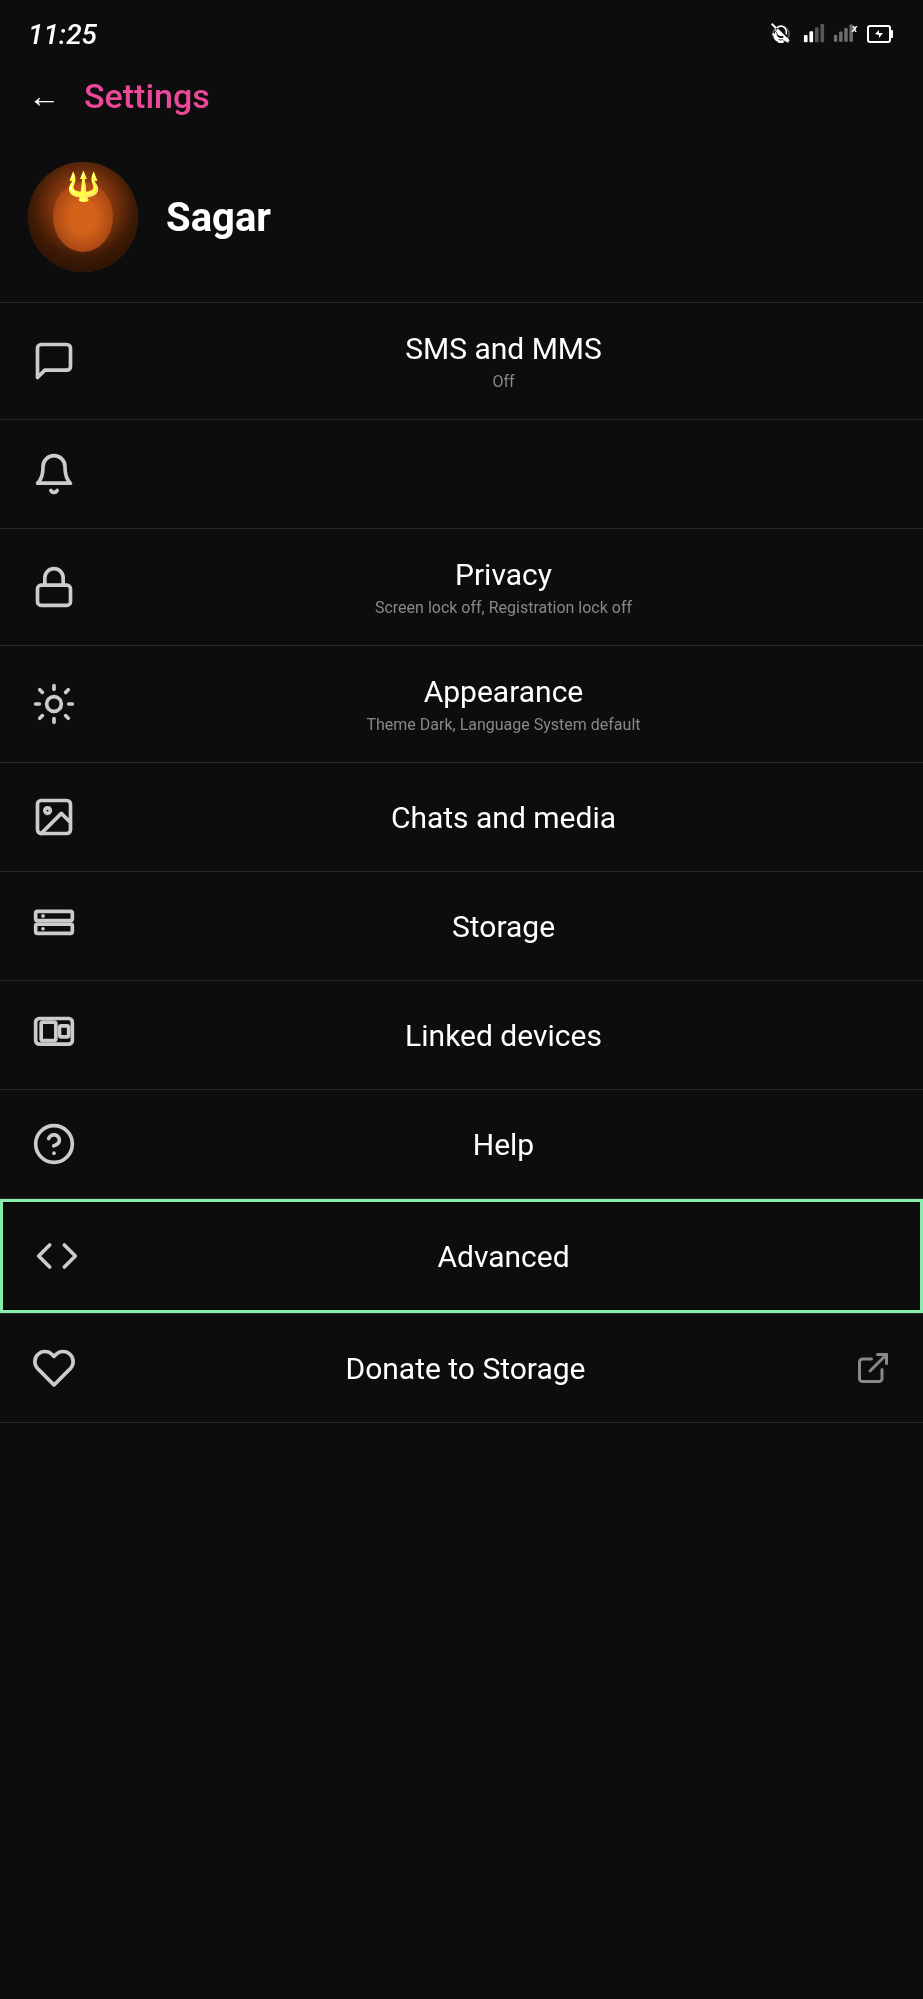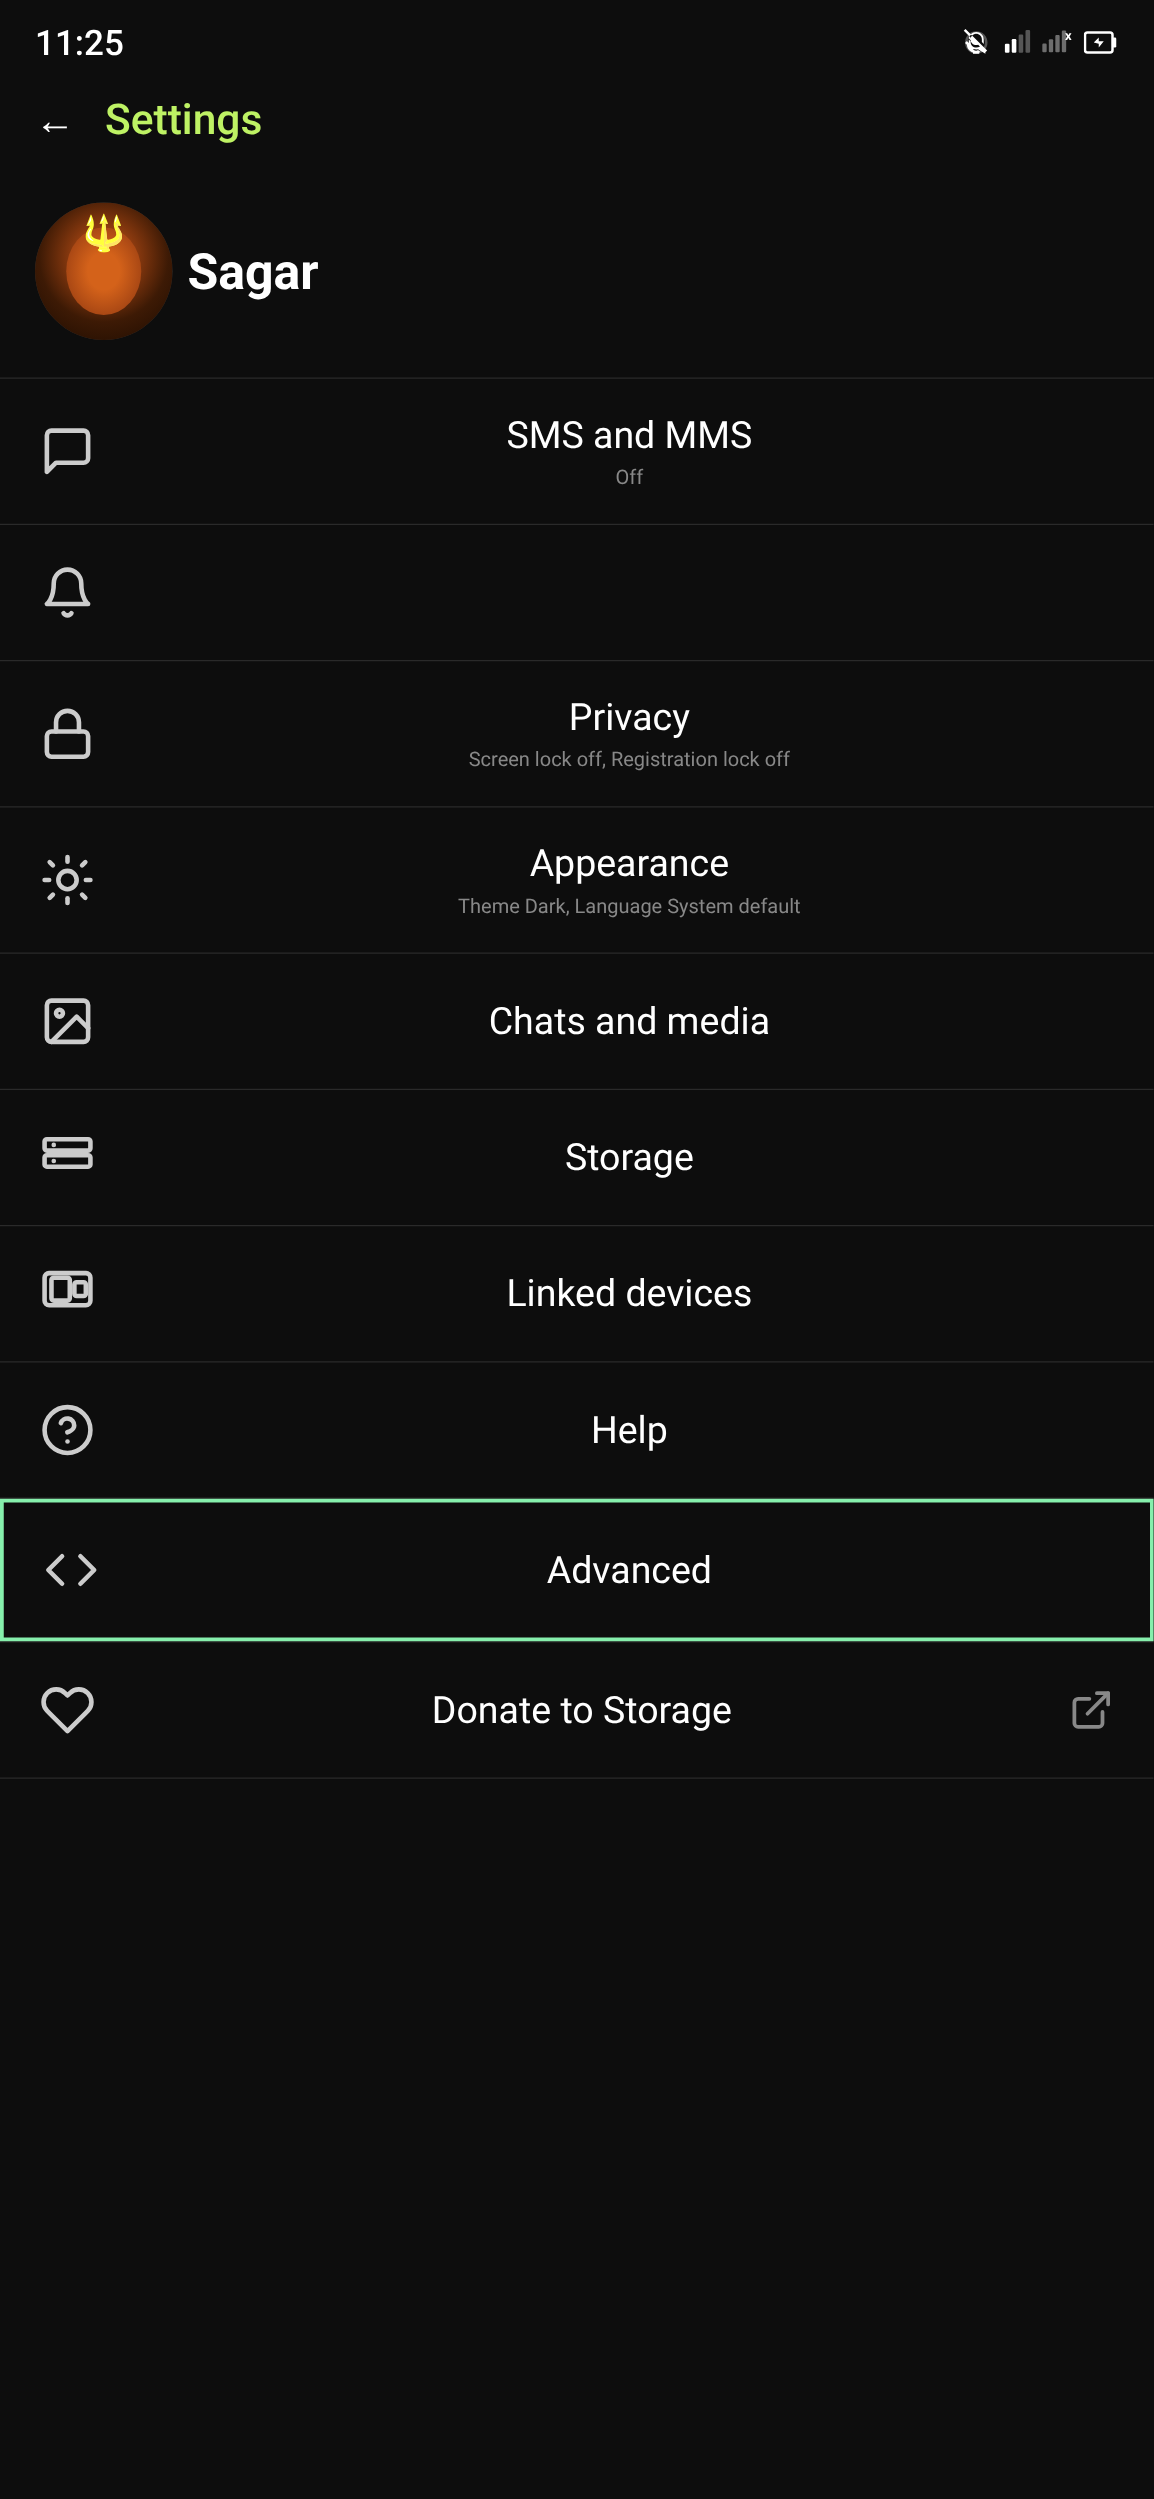--- a/index.html
+++ b/index.html
@@ -14,20 +14,21 @@
       overflow-x: hidden;
     }
 
     
     .status-bar {
       display: flex;
       justify-content: space-between;
       align-items: center;
       padding: 18px 28px 10px 28px;
       height: 60px;
+      font-style: italic;
     }
 
     .status-time {
       font-size: 28px;
       font-weight: 500;
       color: #ffffff;
     }
 
     .status-icons {
       display: flex;
@@ -45,29 +46,29 @@
 
     .back-arrow {
       font-size: 32px;
       color: #ffffff;
       cursor: pointer;
     }
 
     .toolbar-title {
       font-size: 34px;
       font-weight: 500;
-      color: #bef264;
+      color: #ec4899;
     }
 
     
     .profile-section {
       display: flex;
       align-items: center;
       padding: 30px 28px 30px 28px;
-      gap: 12px;
+      gap: 28px;
     }
 
     .avatar {
       width: 110px;
       height: 110px;
       border-radius: 55px;
       overflow: hidden;
       background: #333;
       flex-shrink: 0;
     }

